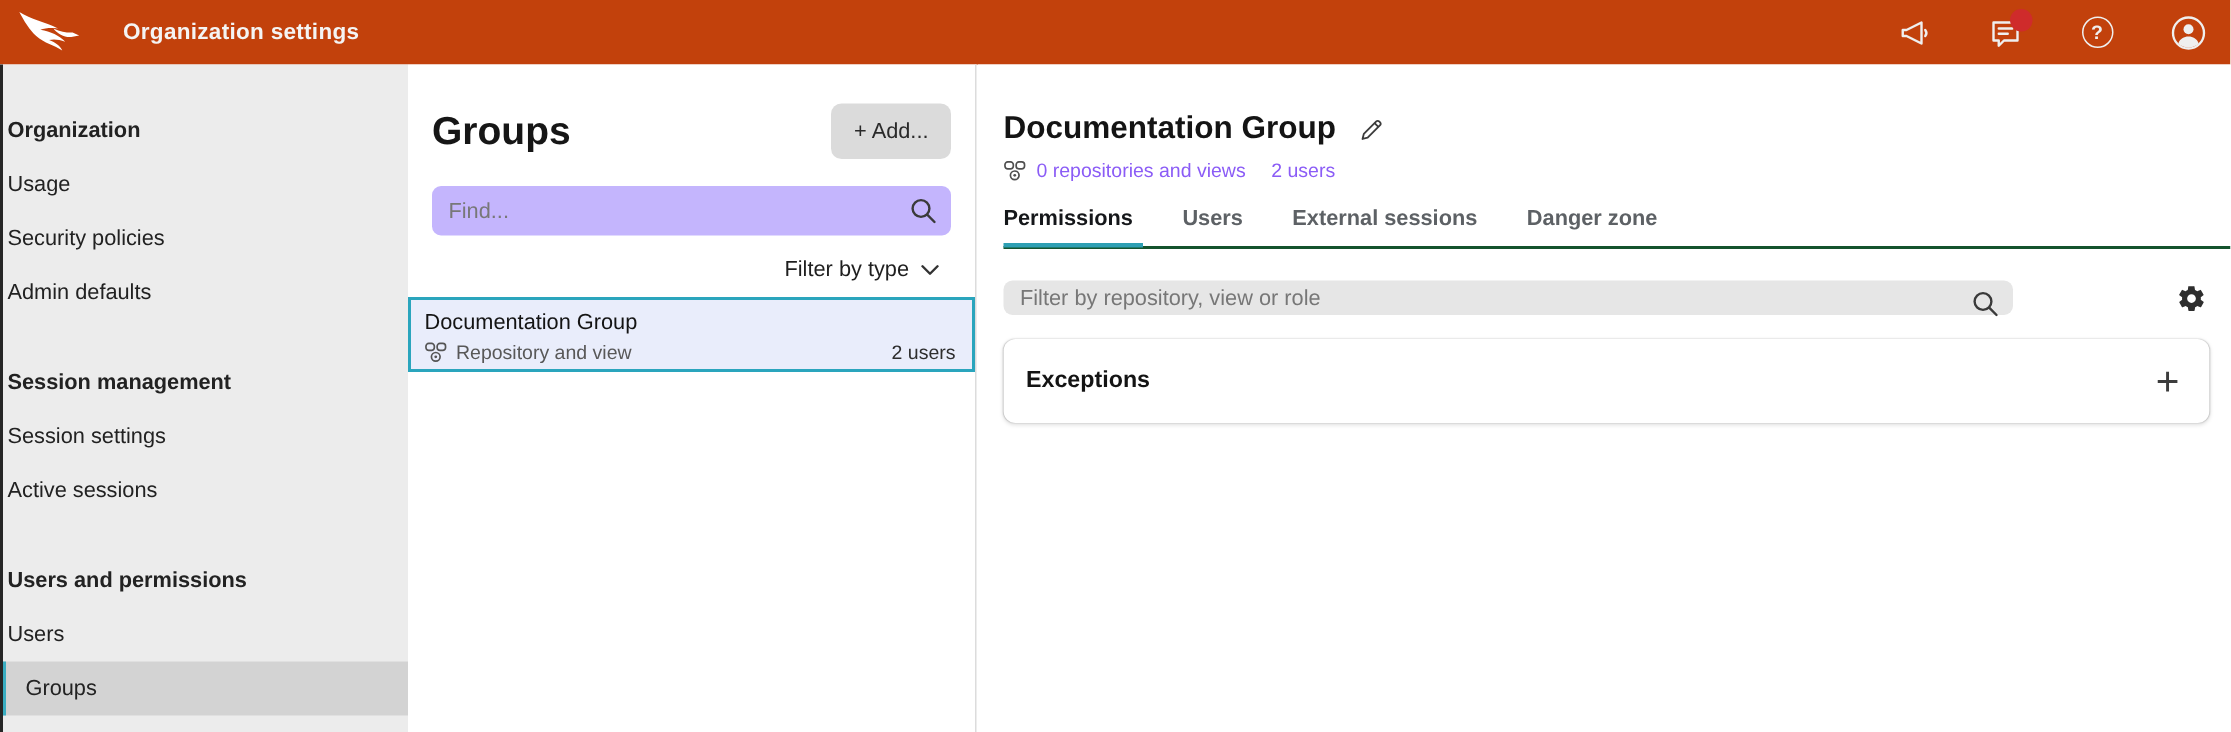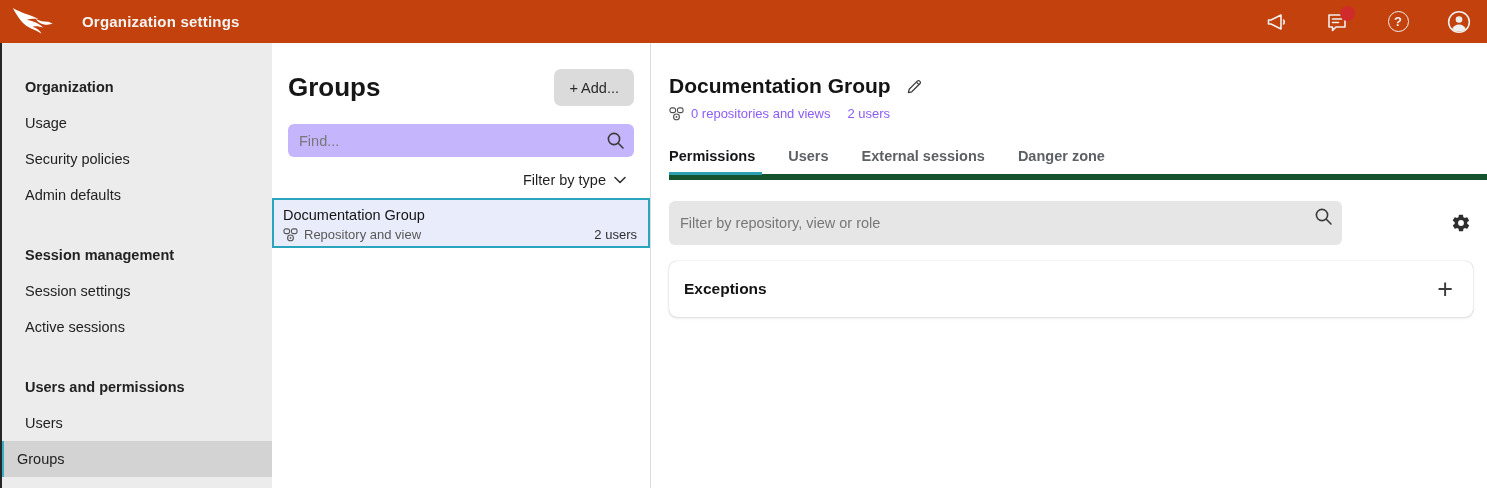--- a/index.html
+++ b/index.html
@@ -29,21 +29,21 @@
   }
 
   
   .edge-strip { position: absolute; left: 0; top: 43px; bottom: 0; width: 2px; background: #262626; z-index: 5; }
 
   
   .sidebar {
     position: absolute; top: 43px; left: 0; bottom: 0; width: 272px;
     background: #ececec; padding-top: 26px;
   }
-  .side-row { height: 36px; display: flex; align-items: center; padding-left: 25px; font-size: 14.5px; color: #222; cursor: pointer; }
+  .side-row { height: 36px; display: flex; align-items: center; padding-left: 5px; font-size: 14.5px; color: #222; cursor: pointer; }
   .side-header { font-weight: 700; cursor: default; }
   .side-gap { height: 24px; }
   .side-row.selected { background: #d3d3d3; border-left: 4px solid #3aaec2; padding-left: 13px; }
 
   
   .groups-panel {
     position: absolute; top: 43px; left: 272px; width: 379px; bottom: 0;
     background: #fff; border-right: 1px solid #dcdcdc;
   }
   .gp-inner { padding: 26px 16px 0 16px; }
@@ -70,27 +70,27 @@
   .gi-type { margin-left: 6px; }
   .gi-users { margin-left: auto; color: #2e2e2e; }
 
   
   .detail { position: absolute; top: 43px; left: 652px; right: 0; bottom: 0; background: #fff; padding: 0 14px 0 17px; }
   .dt-title-row { margin-top: 31px; display: flex; align-items: center; gap: 15px; }
   .dt-title { font-size: 21px; font-weight: 700; color: #141414; }
   .dt-meta { margin-top: 8px; display: flex; align-items: center; font-size: 13px; color: #8b5cf6; }
   .dt-meta .meta-repos { margin-left: 7px; }
   .dt-meta .meta-users { margin-left: 17px; }
-  .tabs { margin-top: 27px; display: flex; border-bottom: 6px solid #14532d; margin-right: -14px; }
+  .tabs { margin-top: 17px; display: flex; border-bottom: 2px solid #14532d; margin-right: -14px; }
   .tab { font-size: 14.5px; font-weight: 600; color: #5d6165; padding: 0 7px 10px 0; margin-right: 26px; cursor: pointer; }
   .tab.active { color: #15171a; border-bottom: 3px solid #2d9fb3; margin-bottom: -1px; padding-bottom: 8px; }
   .dt-filter-row { margin-top: 21px; display: flex; align-items: center; }
   .dt-search { position: relative; width: 673px; }
   .dt-search input {
-    width: 100%; height: 44px; background: #e6e6e6; border: none; border-radius: 6px;
+    width: 100%; height: 23px; background: #e6e6e6; border: none; border-radius: 6px;
     padding: 0 36px 0 11px; font-family: inherit; font-size: 14.5px; color: #2a2a2a;
   }
   .dt-search input::placeholder { color: #777; }
   .dt-search .search-icon { top: 6px; }
   .gear-btn { margin-left: auto; margin-right: 2px; cursor: pointer; display: flex; }
   .card {
     background: #fff; border-radius: 8px; margin-top: 13px;
     box-shadow: 0 0 1px rgba(0,0,0,.28), 0 1px 3px rgba(0,0,0,.13);
   }
   .role-card { padding: 15px 15px 17px 15px; }

